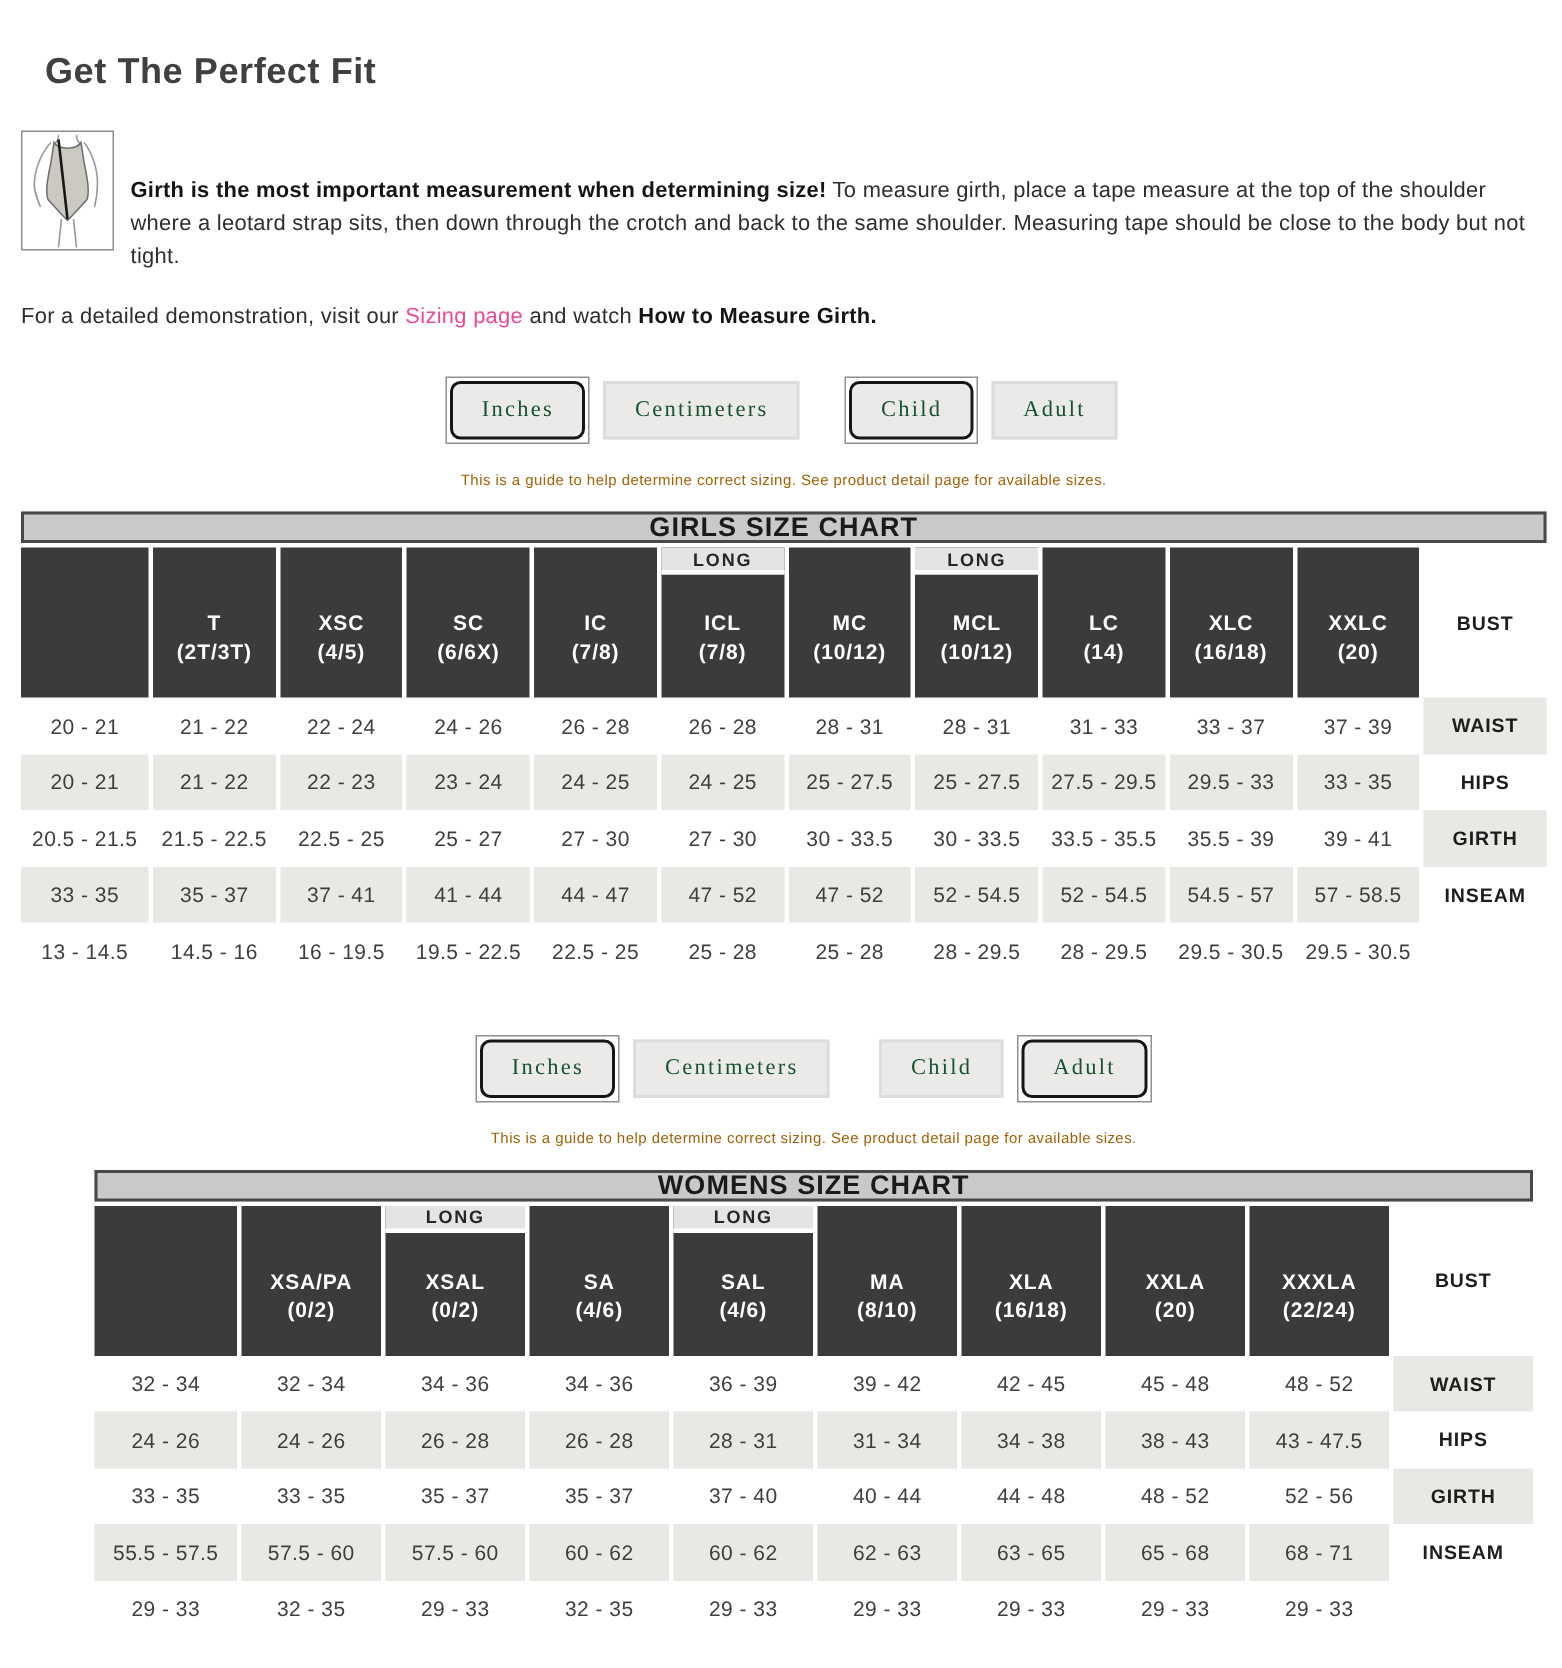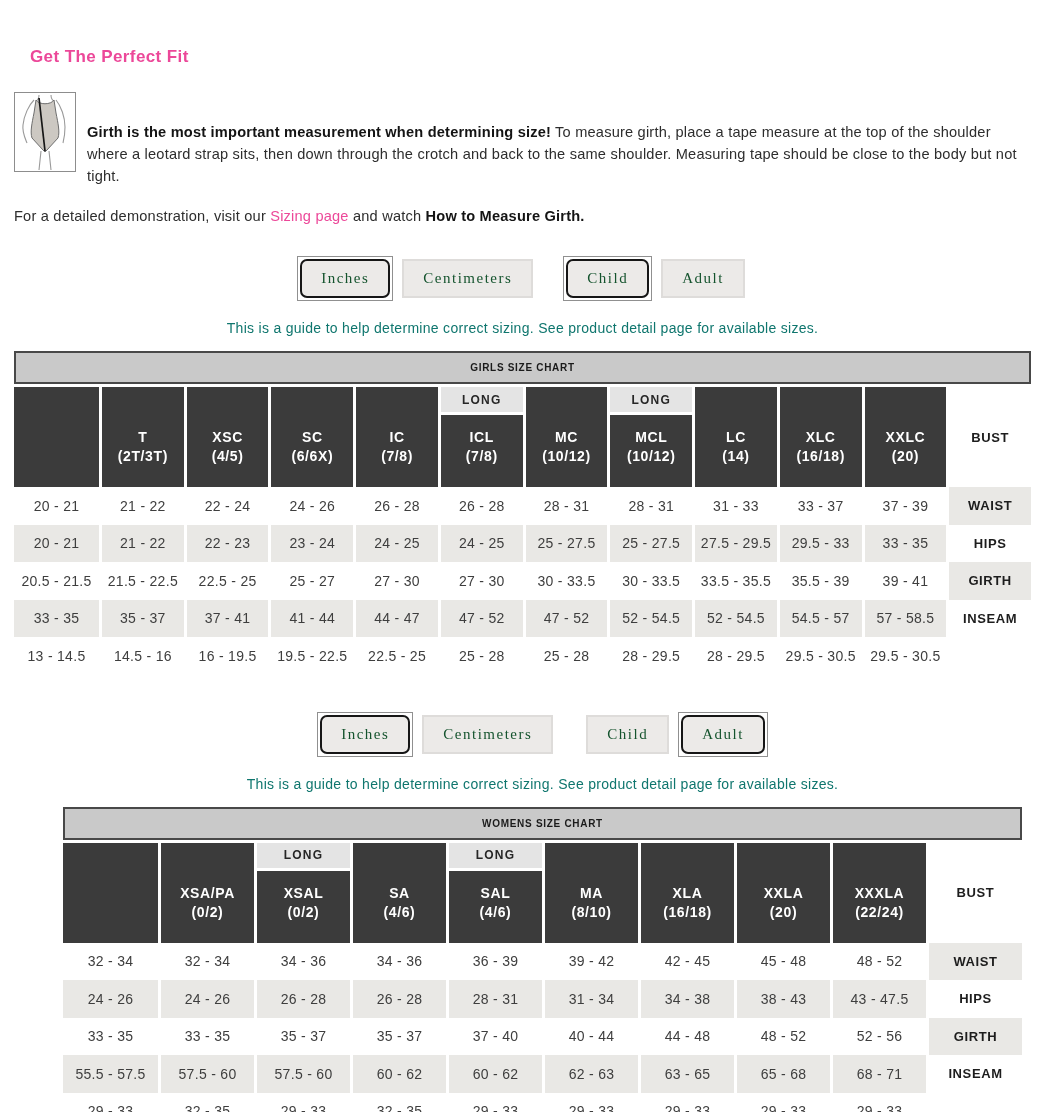--- a/index.html
+++ b/index.html
@@ -6,22 +6,22 @@
   html,body { background:#ffffff; }
   body {
     width:1041px; min-height:1112px;
     font-family:"Liberation Sans", sans-serif;
     color:#2b2b2b;
   }
   .page { padding:0 10px 30px 14px; }
 
   
   h1.page-title {
-    margin:47px 0 0 16px;
-    font-size:17px; font-weight:600; letter-spacing:0.4px; color:#ec4899;
+    margin:34px 0 0 16px;
+    font-size:24px; font-weight:600; letter-spacing:0.4px; color:#404040;
   }
 
   
   .intro { margin-top:25px; display:flex; align-items:flex-start; gap:11px; }
   .figure-box {
     width:62px; height:80px; flex:0 0 62px;
     border:1px solid #8d8d8d; background:#fff;
   }
   .figure-box svg { width:100%; height:100%; display:block; }
   .intro-text {
@@ -45,39 +45,39 @@
     display:block; background:#eceae8; color:#14532d;
     font-family:Liberation Serif, serif; font-size:15px; letter-spacing:1.5px;
     border:2px solid #dedcda; border-radius:0; padding:9px 19px; cursor:pointer;
   }
   .btn-wrap.selected .btn { border-color:#161616; border-radius:7px; }
   .group-gap { width:21px; }
 
   
   .note {
     margin-top:19px; text-align:center;
-    font-size:14px; letter-spacing:0.3px; color:#0f766e;
+    font-size:10px; letter-spacing:0.3px; color:#a16207;
   }
 
   
   .chart-title {
-    margin-top:15px; height:33px;
+    margin-top:15px; height:21px;
     background:#c9c9c9; border:2px solid #484848;
     display:flex; align-items:center; justify-content:center;
-    font-size:10px; font-weight:bold; letter-spacing:0.7px; color:#1b1b1b;
+    font-size:18px; font-weight:bold; letter-spacing:0.7px; color:#1b1b1b;
   }
   .chart-grid { margin-top:3px; display:grid; column-gap:3px; }
   .head-cell { position:relative; background:#3b3b3b; }
   .size-label {
     position:absolute; top:60%; left:0; right:0; transform:translateY(-50%);
     text-align:center; color:#ffffff; font-weight:bold;
     font-size:14px; line-height:19px; letter-spacing:0.6px;
   }
   .long-badge {
-    position:absolute; top:0; left:0; right:0; height:28px;
+    position:absolute; top:0; left:0; right:0; height:18px;
     background:#e4e4e4; border-bottom:3px solid #ffffff;
     display:flex; align-items:center; justify-content:center;
     font-size:12px; font-weight:bold; letter-spacing:1.2px; color:#262626;
   }
   .row-label {
     display:flex; align-items:center; justify-content:center;
     font-size:13px; font-weight:bold; letter-spacing:0.6px; color:#1d1d1d;
   }
   .size-cell {
     display:flex; align-items:center; justify-content:center;

